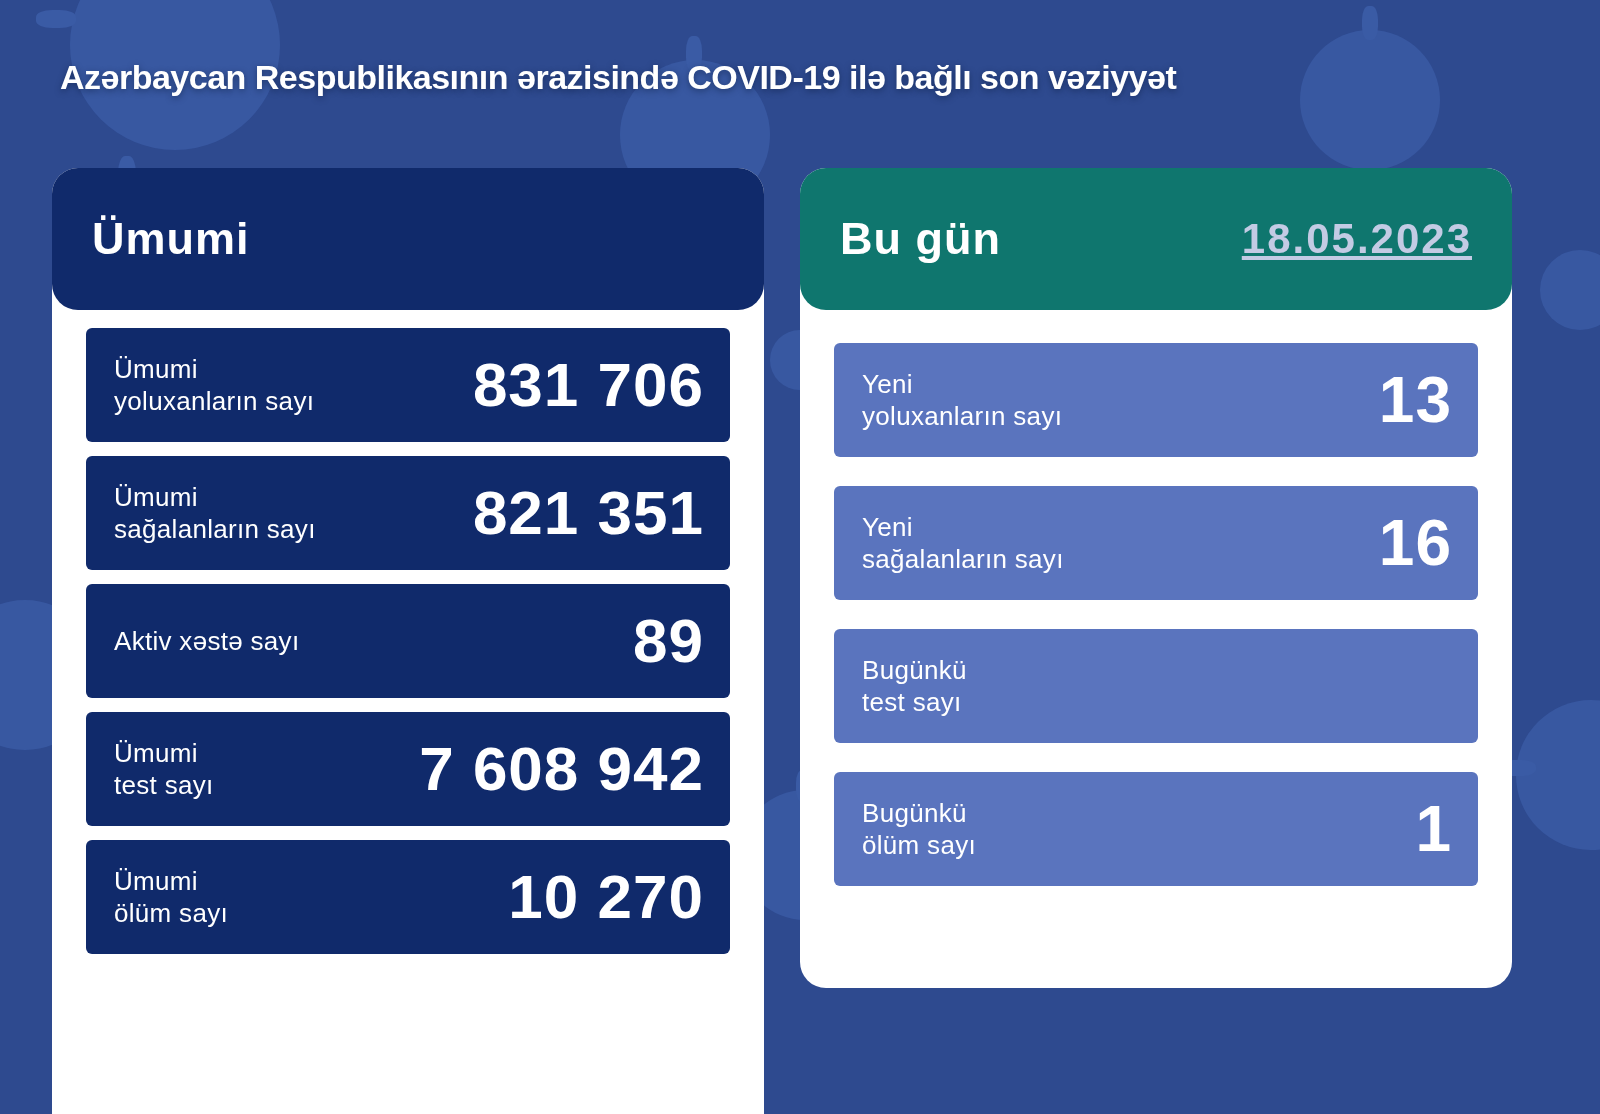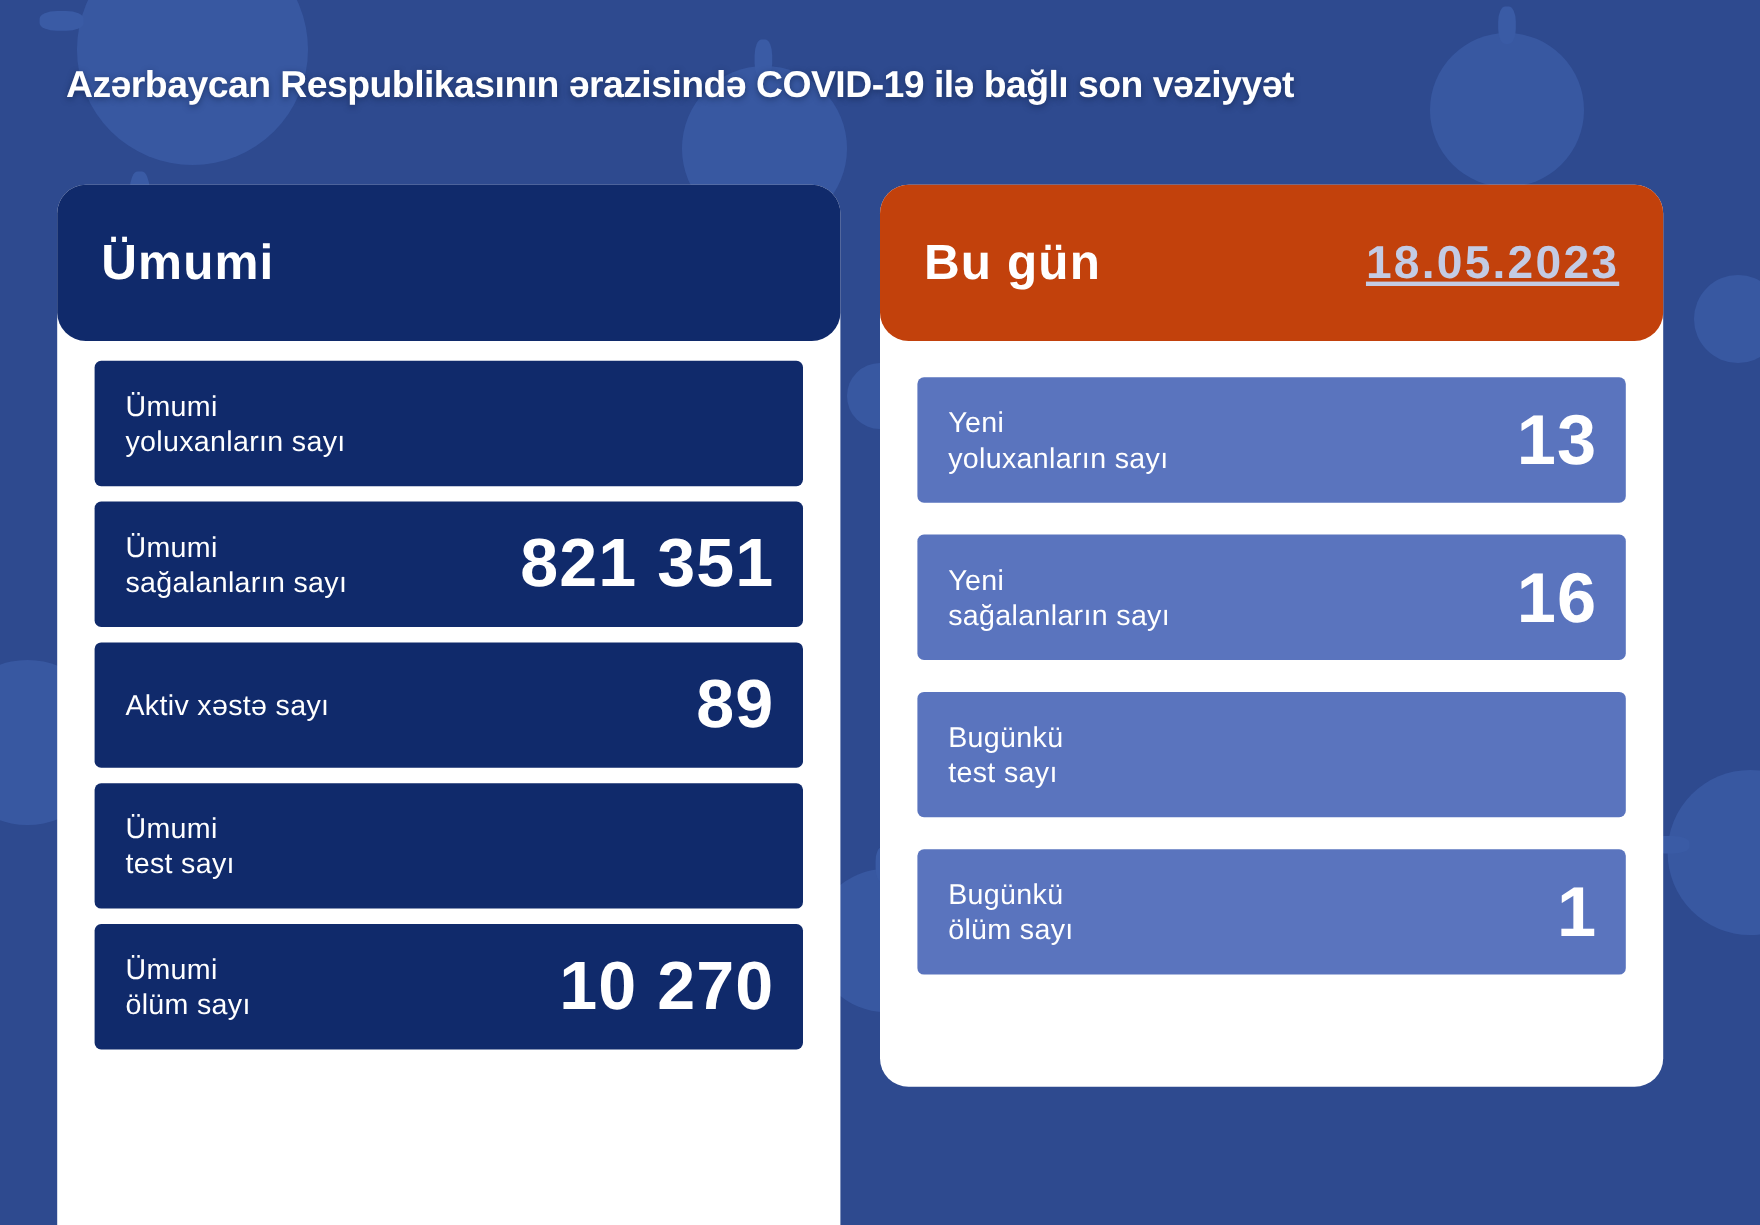--- a/index.html
+++ b/index.html
@@ -61,21 +61,21 @@
     position: absolute;
     left: 0; top: 0;
     width: 100%;
     height: 142px;
     border-radius: 26px;
     display: flex;
     align-items: center;
     padding: 0 40px;
   }
   #card-total .card-head { background: #102a6b; }
-  #card-today .card-head { background: #c2410c; }
+  #card-today .card-head { background: #0f766e; }
 
   .card-head .label {
     color: #ffffff;
     font-size: 45px;
     font-weight: bold;
     letter-spacing: 1px;
   }
   .card-head .date {
     margin-left: auto;
     color: #c3cbe4;
@@ -154,33 +154,35 @@
   <div class="title">Azərbaycan Respublikasının ərazisində COVID-19 ilə bağlı son vəziyyət</div>
 
   <div class="card" id="card-total">
     <div class="card-head">
       <span class="label">Ümumi</span>
     </div>
     <div class="rows">
       <div class="row">
         <span class="rlabel">Ümumi
 yoluxanların sayı</span>
+        <span class="rvalue">831 706</span>
       </div>
       <div class="row">
         <span class="rlabel">Ümumi
 sağalanların sayı</span>
         <span class="rvalue">821 351</span>
       </div>
       <div class="row">
         <span class="rlabel">Aktiv xəstə sayı</span>
         <span class="rvalue">89</span>
       </div>
       <div class="row">
         <span class="rlabel">Ümumi
 test sayı</span>
+        <span class="rvalue">7 608 942</span>
       </div>
       <div class="row">
         <span class="rlabel">Ümumi
 ölüm sayı</span>
         <span class="rvalue">10 270</span>
       </div>
     </div>
   </div>
 
   <div class="card" id="card-today">

